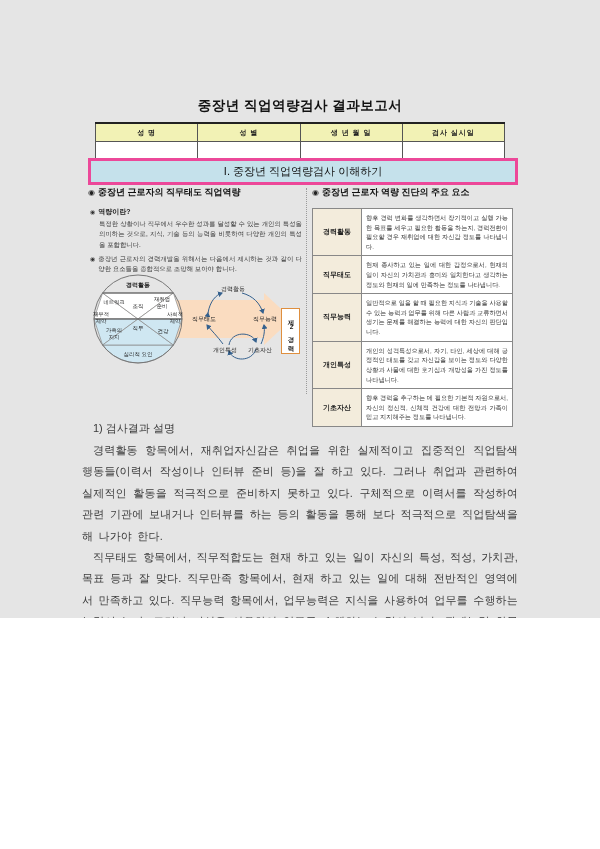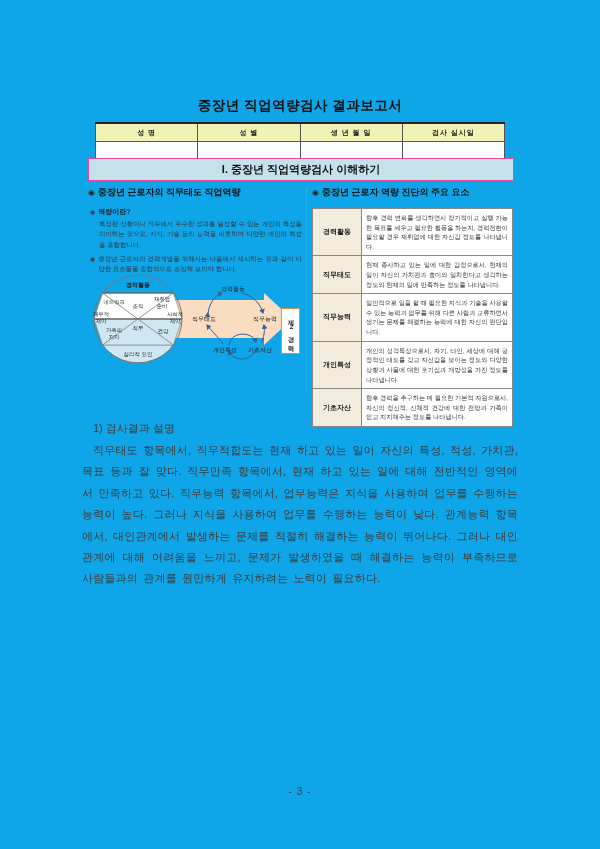--- a/index.html
+++ b/index.html
@@ -1,31 +1,31 @@
 <!DOCTYPE html>
 <html style="--table_header_bg: #F2F2B5; --banner_bg: #C5E1EB; --label_cell_bg: #F3ECDC; --arrow_fill: #FADCC0; --goal_box_border: #DE8F3F; --diagram_blue: #CFE7F2; --flow_arrow: #35618E;"><head>
 <meta charset="utf-8">
 <style>
   html,body{margin:0;padding:0;background:#fff;}
-  .page{position:relative;width:600px;height:849px;background:#0ea5e9;overflow:hidden;
+  .page{position:relative;width:600px;height:618px;background:#e5e5e5;overflow:hidden;
         font-family:"Liberation Sans","DejaVu Sans",sans-serif;color:#222;}
 
   .doc-title{position:absolute;left:95px;top:97px;width:410px;margin:0;
              text-align:center;font-size:13.5px;font-weight:bold;color:#111;letter-spacing:.5px;}
 
   table.info-table{position:absolute;left:95px;top:122px;width:410px;border-collapse:collapse;
                    table-layout:fixed;border-top:2px solid #222;}
   table.info-table th{background:var(--table_header_bg,#F2F2B5);border:1px solid #555;
                       font-size:7px;font-weight:bold;height:15px;letter-spacing:1px;color:#222;}
   table.info-table td{border:1px solid #555;height:17px;background:#fff;font-size:7px;}
 
   .banner{position:absolute;left:88px;top:158px;width:424px;height:21px;
-          background:var(--banner_bg,#C5E1EB);border:1px solid #ec4899;
+          background:var(--banner_bg,#C5E1EB);border:3px solid #ec4899;
           display:flex;align-items:center;justify-content:center;
-          font-size:11px;font-weight:bold;color:#111;}
+          font-size:11px;font-weight:normal;color:#111;}
 
   .panel-title{font-size:9px;font-weight:bold;color:#111;display:flex;align-items:baseline;gap:3px;}
   .blt{font-size:8px;color:#222;line-height:1;}
   .blt-s{font-size:6px;color:#333;line-height:1;flex:0 0 auto;}
 
   .left-panel{position:absolute;left:88px;top:186px;width:214px;}
   .left-panel .sub{margin-top:8px;padding-left:2px;}
   .sub-title{font-size:7px;font-weight:bold;color:#222;display:flex;gap:3px;align-items:baseline;}
   .sub-body{font-size:6.4px;line-height:1.6;color:#333;margin:2px 0 4px 9px;text-align:justify;}
   .sub-item{font-size:6.4px;line-height:1.6;color:#333;display:flex;gap:3px;align-items:baseline;text-align:justify;}
@@ -185,18 +185,19 @@
       <tr>
         <th>기초자산</th>
         <td>향후 경력을 추구하는 데 필요한 기본적 자원으로서, 자신의 정신적, 신체적 건강에 대한 전망과 가족이 믿고 지지해주는 정도를 나타냅니다.</td>
       </tr>
     </tbody>
       </table>
   </div>
 
   <div class="results">
     <div class="results-heading">1) 검사결과 설명</div>
+    <p>경력활동 항목에서, 재취업자신감은 취업을 위한 실제적이고 집중적인 직업탐색 행동들(이력서 작성이나 인터뷰 준비 등)을 잘 하고 있다. 그러나 취업과 관련하여 실제적인 활동을 적극적으로 준비하지 못하고 있다. 구체적으로 이력서를 작성하여 관련 기관에 보내거나 인터뷰를 하는 등의 활동을 통해 보다 적극적으로 직업탐색을 해 나가야 한다.</p>
     <p>직무태도 항목에서, 직무적합도는 현재 하고 있는 일이 자신의 특성, 적성, 가치관, 목표 등과 잘 맞다. 직무만족 항목에서, 현재 하고 있는 일에 대해 전반적인 영역에서 만족하고 있다. 직무능력 항목에서, 업무능력은 지식을 사용하여 업무를 수행하는 능력이 높다. 그러나 지식을 사용하여 업무를 수행하는 능력이 낮다. 관계능력 항목에서, 대인관계에서 발생하는 문제를 적절히 해결하는 능력이 뛰어나다. 그러나 대인관계에 대해 어려움을 느끼고, 문제가 발생하였을 때 해결하는 능력이 부족하므로 사람들과의 관계를 원만하게 유지하려는 노력이 필요하다.</p>
   </div>
 
   <div class="page-number">- 3 -</div>
 
 </div>
 
 </body></html>

